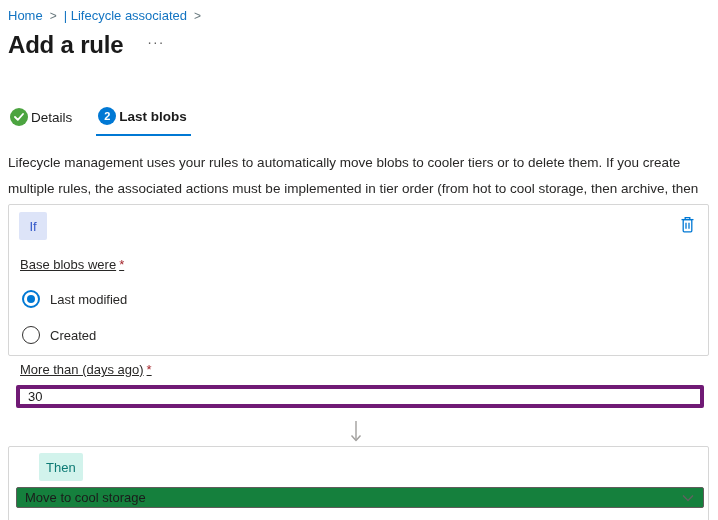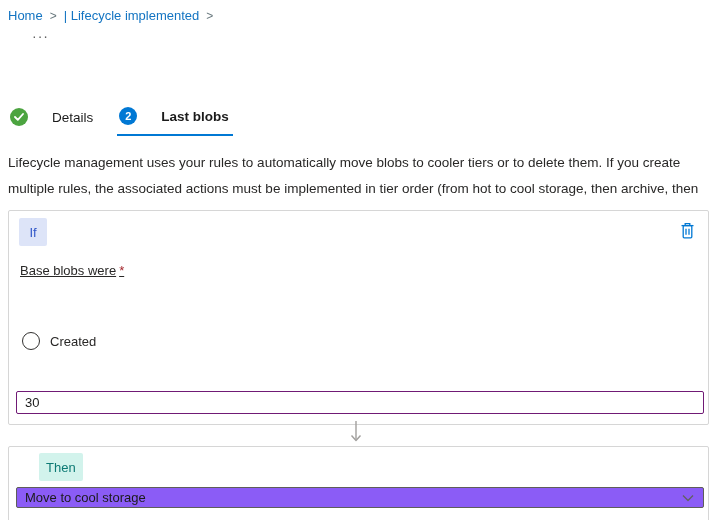--- a/index.html
+++ b/index.html
@@ -17,66 +17,67 @@
   .crumb-link { color: #1374c2; text-decoration: none; cursor: pointer; }
   .crumb-sep { color: #69797e; font-size: 12px; }
 
   
   .title-row { position: absolute; left: 8px; top: 31px; display: flex; align-items: center; }
   .page-title { font-size: 24px; font-weight: bold; color: #1a1a1a; letter-spacing: -0.2px; }
   .title-ellipsis { margin-left: 24px; color: #616161; font-size: 14px; letter-spacing: 1px; cursor: pointer; position: relative; top: -3px; }
 
   
   .tabs { position: absolute; left: 8px; top: 105px; display: flex; gap: 20px; }
-  .tab { display: flex; align-items: center; gap: 24px; padding: 2px 4px 9px 2px; font-size: 13.5px; color: #1b1b1b; cursor: pointer; }
+  .tab { display: flex; align-items: center; gap: 3px; padding: 2px 4px 9px 2px; font-size: 13.5px; color: #1b1b1b; cursor: pointer; }
   .tab.active { border-bottom: 2px solid #0078d4; font-weight: bold; }
   .step-circle { width: 18px; height: 18px; border-radius: 50%; display: flex; align-items: center; justify-content: center; flex: none; }
   .step-circle.done { background: #4ca440; }
   .step-circle.current { background: #0078d4; color: #fff; font-size: 11px; font-weight: bold; }
 
   
   .description { position: absolute; left: 8px; top: 150px; width: 705px; font-size: 13.5px; line-height: 26px; color: #292827; }
 
   
   .rule-box { position: absolute; left: 8px; width: 701px; border: 1px solid #d6d6d6; border-radius: 2px; background: #fff; }
-  .if-box { top: 210px; height: 215px; }
+  .if-box { top: 204px; height: 152px; }
   .then-box { top: 446px; height: 82px; }
 
   .chip { position: absolute; left: 10px; top: 7px; height: 28px; min-width: 28px; padding: 0 7px; display: flex; align-items: center; justify-content: center; border-radius: 2px; font-size: 13px; }
   .chip-if { background: #dde4f8; color: #3056c8; }
   .chip-then { background: #d2f3ec; color: #0d7a74; top: 6px; margin-left: 20px; }
 
   .trash-btn { position: absolute; right: 12px; top: 10px; width: 18px; height: 18px; cursor: pointer; display: flex; align-items: center; justify-content: center; }
 
   .field-label { position: absolute; left: 11px; font-size: 13px; color: #292827; text-decoration: underline; }
   .req { color: #a4262c; margin-left: 3px; }
 
   .radio-row { position: absolute; left: 13px; display: flex; align-items: center; gap: 10px; font-size: 13px; cursor: pointer; }
   .radio { width: 18px; height: 18px; border-radius: 50%; flex: none; background: #fff; }
   .radio.on { border: 2px solid #0078d4; display: flex; align-items: center; justify-content: center; }
   .radio.on .dot { width: 8px; height: 8px; border-radius: 50%; background: #0078d4; }
   .radio.off { border: 1px solid #323130; }
 
-  .days-input { position: absolute; left: 7px; top: 180px; width: 688px; height: 23px; border: 1px solid #701a75; border-radius: 2px; font-family: "Liberation Sans", sans-serif; font-size: 13px; color: #1b1b1b; padding: 0 8px; outline: none; }
+  .days-input { position: absolute; left: 7px; top: 180px; width: 688px; height: 23px; border: 4px solid #701a75; border-radius: 2px; font-family: "Liberation Sans", sans-serif; font-size: 13px; color: #1b1b1b; padding: 0 8px; outline: none; }
 
   .flow-arrow { position: absolute; left: 348px; top: 420px; width: 16px; height: 25px; }
 
-  .action-select { position: absolute; left: 7px; top: 40px; width: 688px; height: 21px; border: 1px solid #5f5d5b; border-radius: 2px; display: flex; align-items: center; justify-content: space-between; padding: 0 9px 0 8px; font-size: 13px; color: #1b1b1b; cursor: pointer; background: #8b5cf6; }
+  .action-select { position: absolute; left: 7px; top: 40px; width: 688px; height: 21px; border: 1px solid #5f5d5b; border-radius: 2px; display: flex; align-items: center; justify-content: space-between; padding: 0 9px 0 8px; font-size: 13px; color: #1b1b1b; cursor: pointer; background: #15803d; }
 </style>
 </head>
 <body>
 
 <nav class="breadcrumb">
   <a class="crumb-link">Home</a>
   <span class="crumb-sep">&gt;</span>
-  <a class="crumb-link">| Lifecycle implemented</a>
+  <a class="crumb-link">| Lifecycle associated</a>
   <span class="crumb-sep">&gt;</span>
 </nav>
 
 <div class="title-row">
+  <h1 class="page-title" style="margin:0">Add a rule</h1>
   <span class="title-ellipsis">···</span>
 </div>
 
 <div class="tabs">
   <div class="tab">
     <span class="step-circle done">
       <svg width="10" height="8" viewBox="0 0 10 8">
           <polyline points="1,4 3.8,6.8 9,1" fill="none" stroke="#ffffff" stroke-width="1.8" stroke-linecap="round" stroke-linejoin="round"></polyline>
         </svg>
     </span>
@@ -102,26 +103,35 @@
         <path d="M6 6.8 v6"></path>
         <path d="M9 6.8 v6"></path>
       </g>
     </svg>
   </span>
 
   <label class="field-label" style="top:52px">
     <span>Base blobs were</span><span class="req">*</span>
   </label>
 
+  <div class="radio-row" style="top:85px">
+    <span class="radio on">
+        <span class="dot"></span>
+      </span>
+    <span>Last modified</span>
+  </div>
 
   <div class="radio-row" style="top:121px">
     <span class="radio off"></span>
     <span>Created</span>
   </div>
 
+  <label class="field-label" style="top:157px">
+    <span>More than (days ago)</span><span class="req">*</span>
+  </label>
 
   <input class="days-input" type="text" value="30" style="">
 </section>
 
 <svg class="flow-arrow" viewBox="0 0 16 25">
   <path d="M8 1 V19" stroke="#a19f9d" stroke-width="1.4" fill="none"></path>
   <path d="M3.5 15.5 L8 20.5 L12.5 15.5" stroke="#a19f9d" stroke-width="1.4" fill="none" stroke-linejoin="round"></path>
 </svg>
 
 <section class="rule-box then-box">

